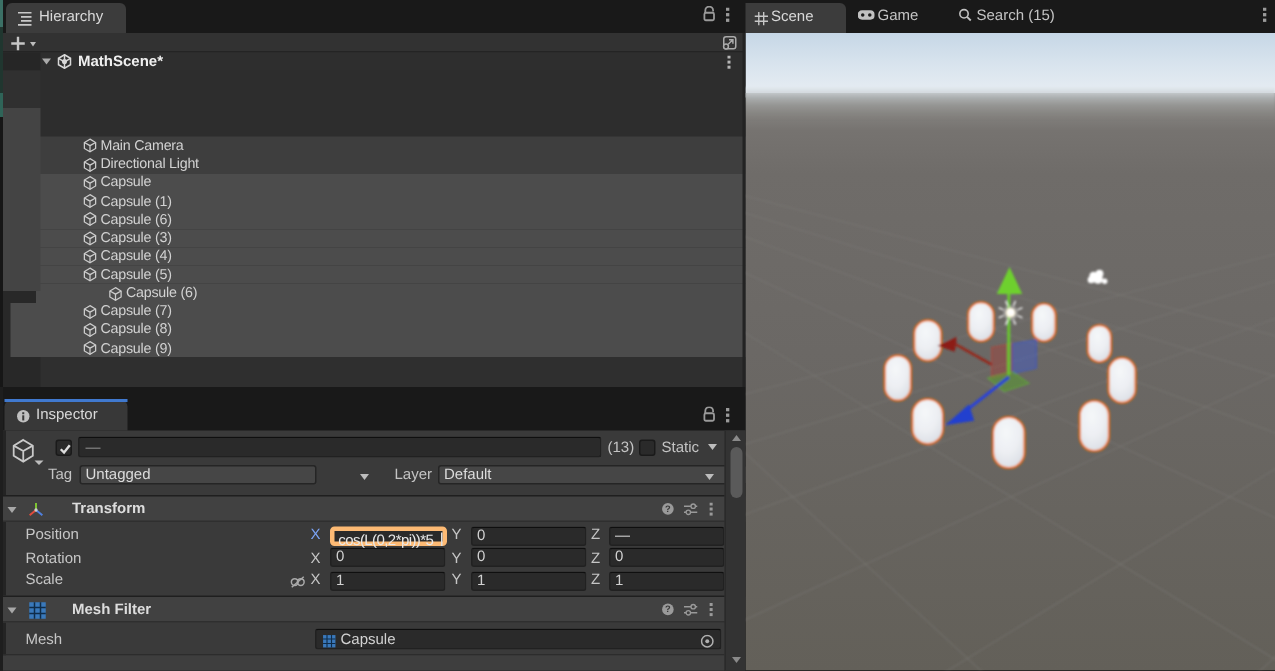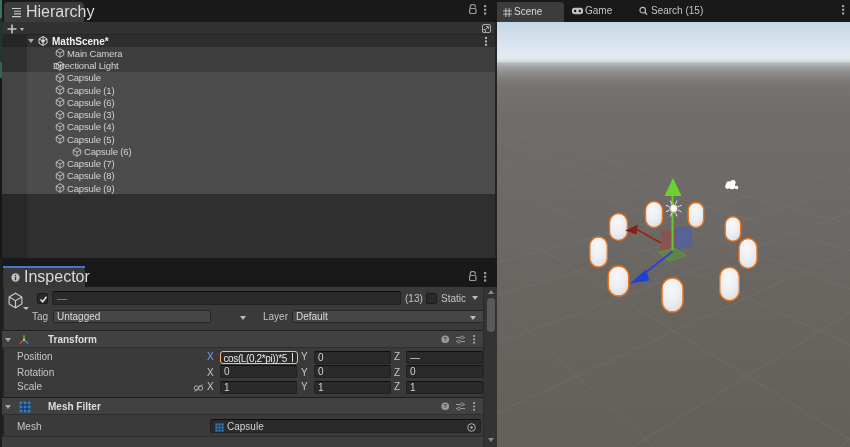--- a/index.html
+++ b/index.html
@@ -11,24 +11,24 @@
 
 #sliver { left:0; top:0; width:2px; height:447px; background:#161616; }
 #sliver .teal { position:absolute; left:0; top:0; width:2px; height:18px; background:#3b7065; }
 #sliver .teal2 { position:absolute; left:0; top:18px; width:2px; height:44px; background:#20362f; }
 #sliver .teal3 { position:absolute; left:0; top:62px; width:2px; height:16px; background:#2f6458; }
 #sliver .dk { position:absolute; left:0; top:258px; width:2px; height:189px; background:#1e1e1e; }
 
 
 #hier { left:0; top:0; width:497px; height:258px; background:#2d2d2d; }
 .tabbar { position:absolute; left:0; top:0; width:100%; height:22px; background:#191919; }
-.tab { position:absolute; top:2px; height:20px; background:#3c3c3c; border-radius:4px 4px 0 0; color:#dadada; font-size:16px; line-height:20px; }
+.tab { position:absolute; top:2px; height:20px; background:#3c3c3c; border-radius:4px 4px 0 0; color:#dadada; font-size:10px; line-height:20px; }
 #hier .toolbar { position:absolute; left:0; top:22px; width:497px; height:13px; background:#323232; border-bottom:1px solid #242424; }
 .srch { position:absolute; left:247px; top:1px; width:230px; height:11px; background:#262626; border:1px solid #1d1d1d; border-radius:2px; color:#848484; font-size:9px; line-height:9px; }
-.row { position:absolute; left:2px; width:495px; height:12.3px; }
+.row { position:absolute; left:2px; width:495px; height:12.3px;margin-top:44px; }
 .rowbg { background:#3e3e3e; }
 .rowsel { background:#4c4c4c; }
 .rtext { position:absolute; top:1.5px; color:#d2d2d2; font-size:9.5px; line-height:10px; letter-spacing:-0.15px; }
 
 
 #insp { left:0; top:258px; width:497px; height:189px; background:#191919; }
 #insp .body { position:absolute; left:0; top:29px; width:497px; height:160px; background:#3a3a3a; }
 .bluetop { position:absolute; left:3px; top:8px; width:82px; height:2px; background:#4079cf; }
 .field { position:absolute; background:#2a2a2a; border:1px solid #212121; border-top-color:#0f0f0f; border-radius:2px; color:#d2d2d2; font-size:10px; }
 .drop { position:absolute; background:#464646; border:1px solid #252525; border-radius:2px; color:#dcdcdc; font-size:10px; }
@@ -112,21 +112,21 @@
           </svg>
           <span class="rtext" style="left:60px;">Main Camera</span>
         </div>
 <div class="row rowbg" style="left:7px;top:59.6px;">
           <svg style="position:absolute;left:48px;top:1.2px" width="10" height="10" viewBox="0 0 20 20">
             <g fill="none" stroke="#cccccc" stroke-width="1.7">
               <path d="M10 1.5 L17.5 6 V14 L10 18.5 L2.5 14 V6 Z"></path>
               <path d="M2.5 6 L10 10.2 L17.5 6 M10 18.5 V10.2"></path>
             </g>
           </svg>
-          <span class="rtext" style="left:46px;">Directional Light</span>
+          <span class="rtext" style="left:60px;">Directional Light</span>
         </div>
 <div class="row rowsel" style="left:7px;top:71.8px;">
           <svg style="position:absolute;left:48px;top:1.2px" width="10" height="10" viewBox="0 0 20 20">
             <g fill="none" stroke="#cccccc" stroke-width="1.7">
               <path d="M10 1.5 L17.5 6 V14 L10 18.5 L2.5 14 V6 Z"></path>
               <path d="M2.5 6 L10 10.2 L17.5 6 M10 18.5 V10.2"></path>
             </g>
           </svg>
           <span class="rtext" style="left:60px;">Capsule</span>
         </div>
@@ -297,21 +297,21 @@
 <svg style="position:absolute;left:472px;top:3.5px" width="4" height="10" viewBox="0 0 4 11">
               <g fill="#9a9a9a">
                 <rect x="1" y="0" width="2.2" height="2.2"></rect>
                 <rect x="1" y="3.7" width="2.2" height="2.2"></rect>
                 <rect x="1" y="7.4" width="2.2" height="2.2"></rect>
               </g>
             </svg>
 </div>
 <span class="flabel" style="left:17px;top:64px;">Position</span>
           <span class="axis" style="left:207px;top:64px;color:#7ba3f4;">X</span>
-          <div class="field" style="left:220px;top:64px;width:78px;height:13px;border:1px solid #fdba74;border-radius:3px;">
+          <div class="field" style="left:220px;top:64px;width:78px;height:13px;border:3px solid #fdba74;border-radius:3px;">
             <span style="position:absolute;left:2.5px;top:0.5px;color:#e8e8e8;font-size:10px;letter-spacing:-0.38px;">cos(L(0,2*pi))*5</span>
             <div style="position:absolute;left:71px;top:1px;width:1px;height:9px;background:#dfdfdf;"></div>
           </div>
           <span class="axis" style="left:301px;top:64px;color:#c6c6c6;">Y</span>
           <div class="field" style="left:314px;top:64px;width:77px;height:13px;">
             <span style="position:absolute;left:3px;top:0px;">0</span>
           </div>
           <span class="axis" style="left:394px;top:64px;color:#c6c6c6;">Z</span>
           <div class="field" style="left:406px;top:64px;width:77px;height:13px;">
             <span style="position:absolute;left:3px;top:0px;">—</span>

